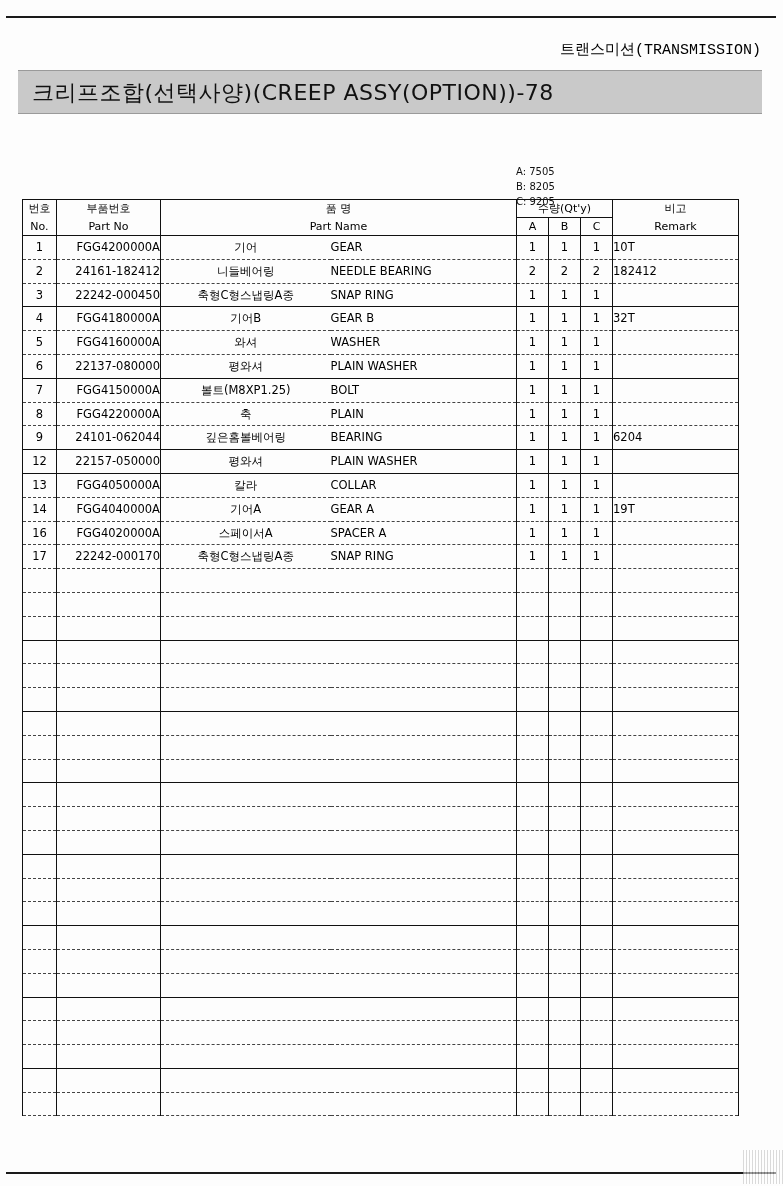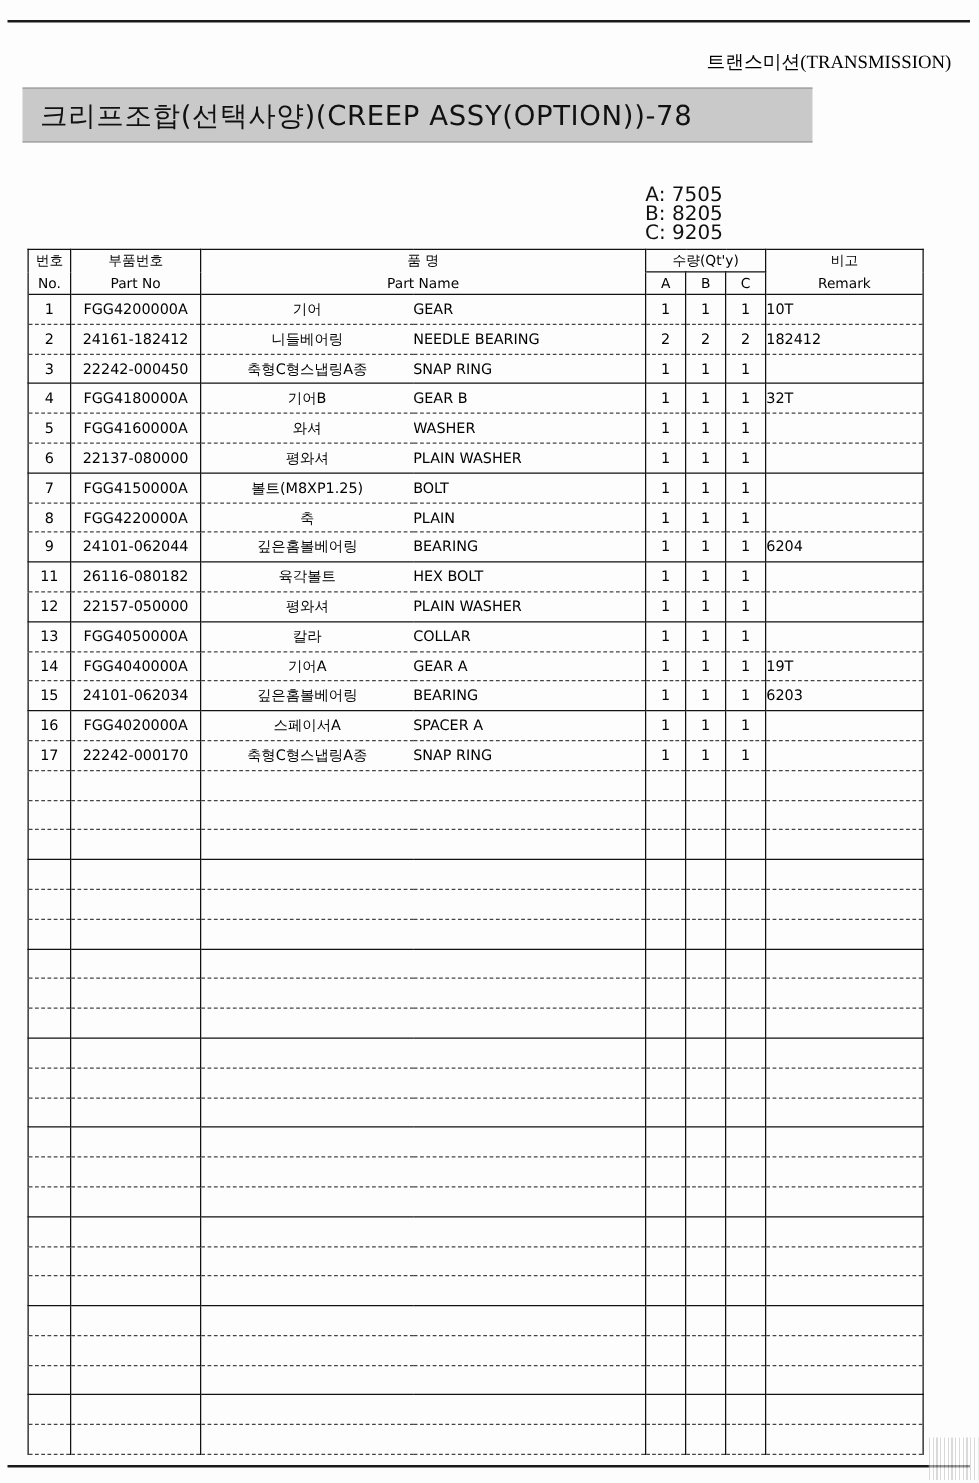--- a/index.html
+++ b/index.html
@@ -39,49 +39,48 @@
     height: 2px;
     background: #1a1a1a;
   }
   .header-right {
     position: absolute;
     right: 22px;
     top: 40px;
     font-size: 15px;
     letter-spacing: 0px;
     white-space: nowrap;
-    font-family: Liberation Serif, serif;
+    font-family: Liberation Mono, monospace;
   }
   .title-bar {
     position: absolute;
     left: 18px;
     top: 70px;
-    width: 632px;
+    width: 744px;
     height: 42px;
     background: #c9c9c9;
     border-top: 1px solid #9a9a9a;
     border-bottom: 1px solid #9a9a9a;
   }
   .title-bar .title-text {
     position: absolute;
     left: 14px;
     top: 7px;
     font-size: 22px;
     letter-spacing: 0.5px;
     color: #111;
     white-space: nowrap;
   }
   .variant-list {
     position: absolute;
     left: 516px;
-    top: 148px;
-    font-size: 16px;
+    top: 164px;
+    font-size: 10px;
     line-height: 15px;
     color: #111;
-    text-align: center;
   }
 
   
   .table-wrap {
     position: absolute;
     left: 22px;
     top: 199px;
     width: 716px;
   }
   table.parts {
@@ -113,21 +112,21 @@
 
   tbody tr { height: 22.8px; }
   tbody td {
     height: 22.8px;
     font-size: 11.5px;
     line-height: 22.8px;
     overflow: hidden;
     white-space: nowrap;
   }
   .c-no   { text-align: center; width: 34px; }
-  .c-part { text-align: center;  width: 104px; padding-left: 6px; }
+  .c-part { text-align: right;  width: 104px; padding-left: 6px; }
   .c-kname{ text-align: center;  width: 170px; padding-left: 7px; }
   .c-ename{ text-align: left;  width: 186px; padding-left: 4px; }
   .c-q    { text-align: center; width: 32px; }
   .c-rem  { text-align: left;  width: 96px; padding-left: 5px; }
 
   .row-dash td { border-bottom: 1px dashed #444; }
   .row-solid td { border-bottom: 1px solid #111; }
 
   .pagenum {
     position: absolute;
@@ -280,30 +279,20 @@
           <tr class="row-solid">
             <td class="c-no outer-l vline">9</td>
             <td class="c-part vline">24101-062044</td>
             <td class="c-kname">깊은홈볼베어링</td>
             <td class="c-ename vline">BEARING</td>
             <td class="c-q vline">1</td>
             <td class="c-q vline">1</td>
             <td class="c-q vline">1</td>
             <td class="c-rem outer-r">6204</td>
           </tr>
-          <tr class="row-dash">
-            <td class="c-no outer-l vline">11</td>
-            <td class="c-part vline">26116-080182</td>
-            <td class="c-kname">육각볼트</td>
-            <td class="c-ename vline">HEX BOLT</td>
-            <td class="c-q vline">1</td>
-            <td class="c-q vline">1</td>
-            <td class="c-q vline">1</td>
-            <td class="c-rem outer-r"></td>
-          </tr>
           <tr class="row-solid">
             <td class="c-no outer-l vline">12</td>
             <td class="c-part vline">22157-050000</td>
             <td class="c-kname">평와셔</td>
             <td class="c-ename vline">PLAIN WASHER</td>
             <td class="c-q vline">1</td>
             <td class="c-q vline">1</td>
             <td class="c-q vline">1</td>
             <td class="c-rem outer-r"></td>
           </tr>
@@ -320,30 +309,20 @@
           <tr class="row-dash">
             <td class="c-no outer-l vline">14</td>
             <td class="c-part vline">FGG4040000A</td>
             <td class="c-kname">기어A</td>
             <td class="c-ename vline">GEAR A</td>
             <td class="c-q vline">1</td>
             <td class="c-q vline">1</td>
             <td class="c-q vline">1</td>
             <td class="c-rem outer-r">19T</td>
           </tr>
-          <tr class="row-solid">
-            <td class="c-no outer-l vline">15</td>
-            <td class="c-part vline">24101-062034</td>
-            <td class="c-kname">깊은홈볼베어링</td>
-            <td class="c-ename vline">BEARING</td>
-            <td class="c-q vline">1</td>
-            <td class="c-q vline">1</td>
-            <td class="c-q vline">1</td>
-            <td class="c-rem outer-r">6203</td>
-          </tr>
           <tr class="row-dash">
             <td class="c-no outer-l vline">16</td>
             <td class="c-part vline">FGG4020000A</td>
             <td class="c-kname">스페이서A</td>
             <td class="c-ename vline">SPACER A</td>
             <td class="c-q vline">1</td>
             <td class="c-q vline">1</td>
             <td class="c-q vline">1</td>
             <td class="c-rem outer-r"></td>
           </tr>

